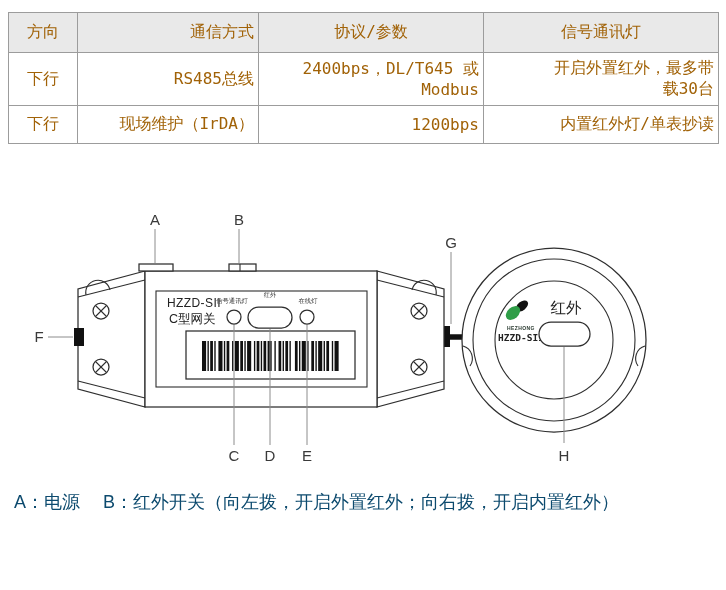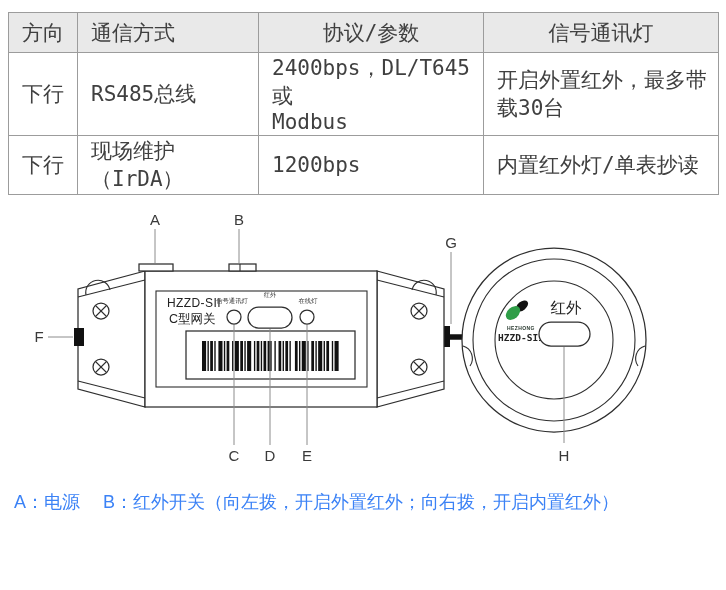--- a/index.html
+++ b/index.html
@@ -4,29 +4,29 @@
 <style>
   html,body{margin:0;padding:0;}
   body{width:726px;height:590px;background:#fff;font-family:"Liberation Sans",sans-serif;}
   .page{position:relative;width:726px;height:590px;background:#ffffff;overflow:hidden;}
 
   
   table.spec{
     position:absolute;left:8px;top:12px;width:710px;
     border-collapse:collapse;table-layout:fixed;
     font-family:"DejaVu Sans Mono","Liberation Mono",monospace;
-    font-size:21px;color:#404040;
+    font-size:16px;color:#a16207;
   }
   table.spec th,table.spec td{
     border:1px solid #9c9c9c;vertical-align:middle;
     white-space:pre-line;overflow:hidden;
   }
   table.spec th{background:#e9e9e9;font-weight:normal;}
   .c-center{text-align:center;}
-  .c-left{text-align:left;padding-left:13px;padding-right:4px;}
+  .c-left{text-align:right;padding-left:13px;padding-right:4px;}
   tr.h-row{height:40px;}
   tr.r1{height:37px;}
   tr.r2{height:53px;}
   tr.r3{height:38px;}
 
   
   svg.diagram{position:absolute;left:0;top:195px;}
   .lnf{stroke:#2e2e2e;stroke-width:1.25;fill:#ffffff;}
   .ln{stroke:#2e2e2e;stroke-width:1.1;fill:none;}
   .leader{stroke:#8c8c8c;stroke-width:1;fill:none;}
@@ -36,21 +36,21 @@
   .model1{font-size:12px;letter-spacing:.4px;}
   .model2{font-size:12.5px;}
   .tinylbl{font-size:6.3px;text-anchor:middle;fill:#333;}
   .probe-brand{font-size:5px;font-weight:bold;letter-spacing:.4px;text-anchor:middle;fill:#2a3a30;}
   .probe-model{font-family:"DejaVu Sans Mono","Liberation Mono",monospace;font-size:9.5px;font-weight:bold;text-anchor:middle;}
   .probe-ir{font-size:15.5px;text-anchor:middle;}
 
   
   .legend{
     position:absolute;left:14px;top:486px;width:705px;
-    font-size:18px;line-height:33px;color:#3b82f6;
+    font-size:18px;line-height:33px;color:#0c4a6e;
   }
 </style>
 </head>
 <body>
 
 <div class="page">
 
   <table class="spec">
     <colgroup>
       <col style="width:69px">

